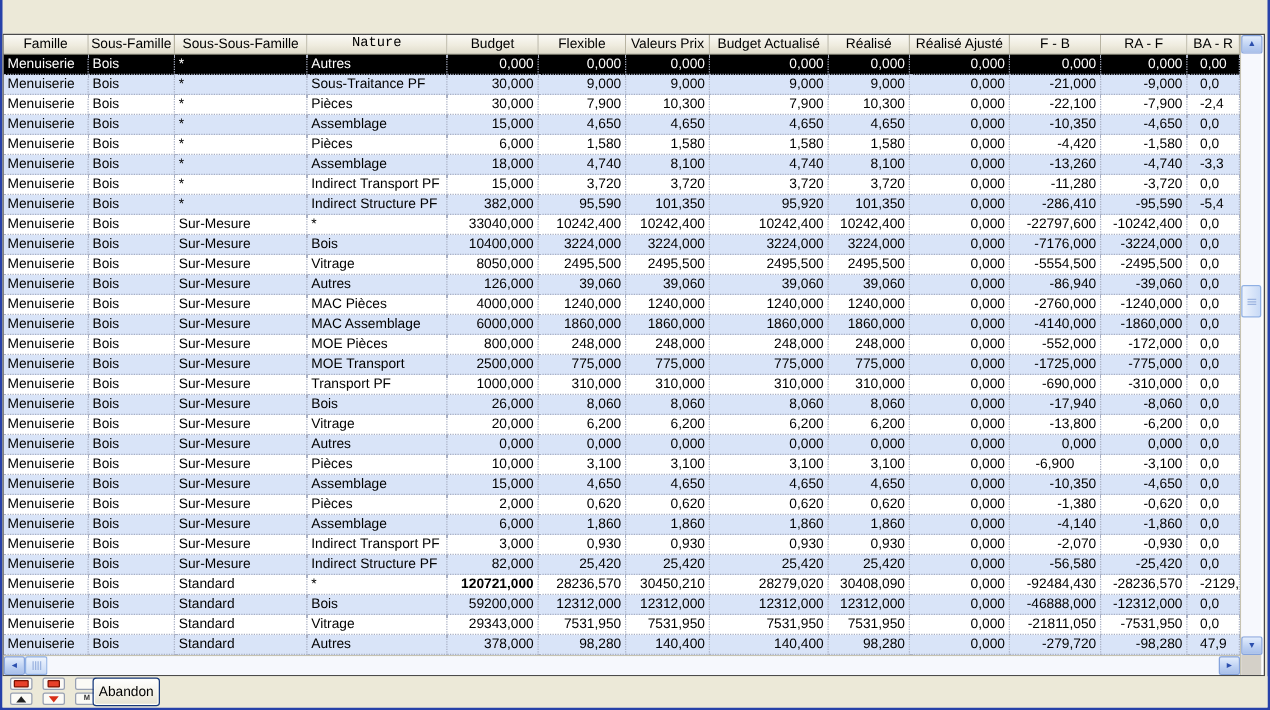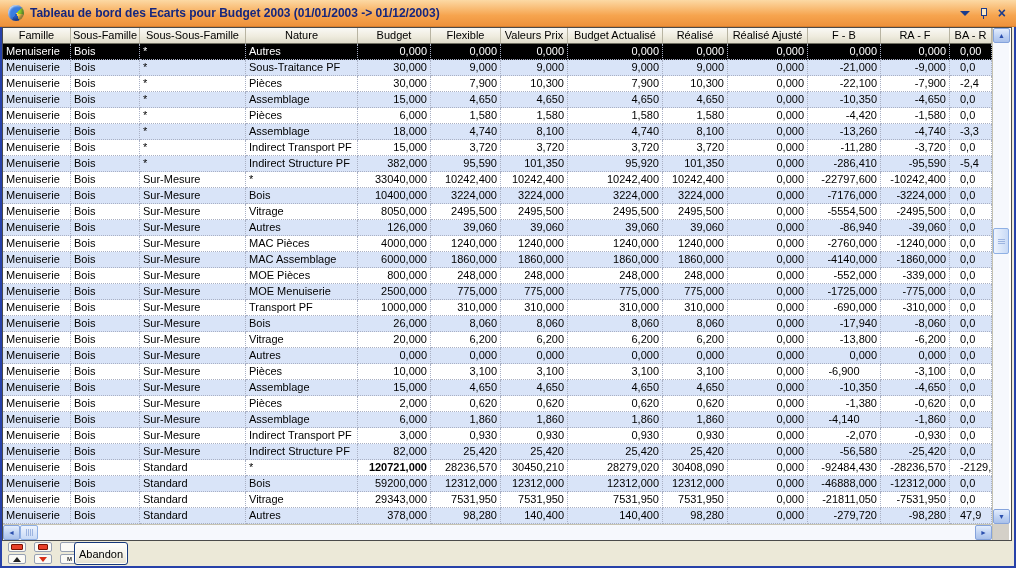--- a/index.html
+++ b/index.html
@@ -71,37 +71,28 @@
   #abandon{position:absolute;left:72px;top:1px;width:54px;height:23px;box-sizing:border-box;
     border:1px solid #16387c;border-radius:3px;font-size:11px;color:#000;
     background:linear-gradient(#ffffff,#f3f1e7 60%,#e3dfcf);box-shadow:inset 0 0 0 1px #fdfdf8;
     display:flex;align-items:center;justify-content:center;font-family:"Liberation Sans",sans-serif;}
 </style>
 </head>
 <body>
 
 <div id="window">
 
-  <div id="titlebar">
-    <div id="app-icon"></div>
-    <div id="title-text">Tableau de bord des Ecarts pour Budget 2003 (01/01/2003 -&gt; 01/12/2003)</div>
-    <div id="win-controls">
-      <div class="chev"></div>
-      <div class="pin"></div>
-      <div class="xbtn">×</div>
-    </div>
-  </div>
 
   <div id="grid">
     <div id="grid-main">
       <div id="header-row">
           <div class="hcell" style="width: 68px;">Famille</div>
           <div class="hcell" style="width: 69px;">Sous-Famille</div>
           <div class="hcell" style="width: 106px;">Sous-Sous-Famille</div>
-          <div class="hcell" style="width: 112px;">Nature</div>
+          <div class="hcell" style="width: 112px; font-family: Liberation Mono, monospace;">Nature</div>
           <div class="hcell" style="width: 73px;">Budget</div>
           <div class="hcell" style="width: 70px;">Flexible</div>
           <div class="hcell" style="width: 67px;">Valeurs Prix</div>
           <div class="hcell" style="width: 95px;">Budget Actualisé</div>
           <div class="hcell" style="width: 65px;">Réalisé</div>
           <div class="hcell" style="width: 80px;">Réalisé Ajusté</div>
           <div class="hcell" style="width: 73px;">F - B</div>
           <div class="hcell" style="width: 69px;">RA - F</div>
           <div class="hcell" style="width: 42px;">BA - R</div>
         </div>
@@ -321,28 +312,28 @@
             <div class="cell a-l" style="width: 69px;">Bois</div>
             <div class="cell a-l" style="width: 106px;">Sur-Mesure</div>
             <div class="cell a-l" style="width: 112px;">MOE Pièces</div>
             <div class="cell a-r" style="width: 73px;">800,000</div>
             <div class="cell a-r" style="width: 70px;">248,000</div>
             <div class="cell a-r" style="width: 67px;">248,000</div>
             <div class="cell a-r" style="width: 95px;">248,000</div>
             <div class="cell a-r" style="width: 65px;">248,000</div>
             <div class="cell a-r" style="width: 80px;">0,000</div>
             <div class="cell a-r" style="width: 73px;">-552,000</div>
-            <div class="cell a-r" style="width: 69px;">-339,000</div>
-            <div class="cell a-x" style="width: 42px;">0,0</div>
-          </div>
-          <div class="row alt">
-            <div class="cell a-l" style="width: 68px;">Menuiserie</div>
-            <div class="cell a-l" style="width: 69px;">Bois</div>
-            <div class="cell a-l" style="width: 106px;">Sur-Mesure</div>
-            <div class="cell a-l" style="width: 112px;">MOE Menuiserie</div>
+            <div class="cell a-r" style="width: 69px;">-172,000</div>
+            <div class="cell a-x" style="width: 42px;">0,0</div>
+          </div>
+          <div class="row alt">
+            <div class="cell a-l" style="width: 68px;">Menuiserie</div>
+            <div class="cell a-l" style="width: 69px;">Bois</div>
+            <div class="cell a-l" style="width: 106px;">Sur-Mesure</div>
+            <div class="cell a-l" style="width: 112px;">MOE Transport</div>
             <div class="cell a-r" style="width: 73px;">2500,000</div>
             <div class="cell a-r" style="width: 70px;">775,000</div>
             <div class="cell a-r" style="width: 67px;">775,000</div>
             <div class="cell a-r" style="width: 95px;">775,000</div>
             <div class="cell a-r" style="width: 65px;">775,000</div>
             <div class="cell a-r" style="width: 80px;">0,000</div>
             <div class="cell a-r" style="width: 73px;">-1725,000</div>
             <div class="cell a-r" style="width: 69px;">-775,000</div>
             <div class="cell a-x" style="width: 42px;">0,0</div>
           </div>
@@ -455,21 +446,21 @@
             <div class="cell a-l" style="width: 68px;">Menuiserie</div>
             <div class="cell a-l" style="width: 69px;">Bois</div>
             <div class="cell a-l" style="width: 106px;">Sur-Mesure</div>
             <div class="cell a-l" style="width: 112px;">Assemblage</div>
             <div class="cell a-r" style="width: 73px;">6,000</div>
             <div class="cell a-r" style="width: 70px;">1,860</div>
             <div class="cell a-r" style="width: 67px;">1,860</div>
             <div class="cell a-r" style="width: 95px;">1,860</div>
             <div class="cell a-r" style="width: 65px;">1,860</div>
             <div class="cell a-r" style="width: 80px;">0,000</div>
-            <div class="cell a-r" style="width: 73px; text-align: center;">-4,140</div>
+            <div class="cell a-r" style="width: 73px;">-4,140</div>
             <div class="cell a-r" style="width: 69px;">-1,860</div>
             <div class="cell a-x" style="width: 42px;">0,0</div>
           </div>
           <div class="row">
             <div class="cell a-l" style="width: 68px;">Menuiserie</div>
             <div class="cell a-l" style="width: 69px;">Bois</div>
             <div class="cell a-l" style="width: 106px;">Sur-Mesure</div>
             <div class="cell a-l" style="width: 112px;">Indirect Transport PF</div>
             <div class="cell a-r" style="width: 73px;">3,000</div>
             <div class="cell a-r" style="width: 70px;">0,930</div>

